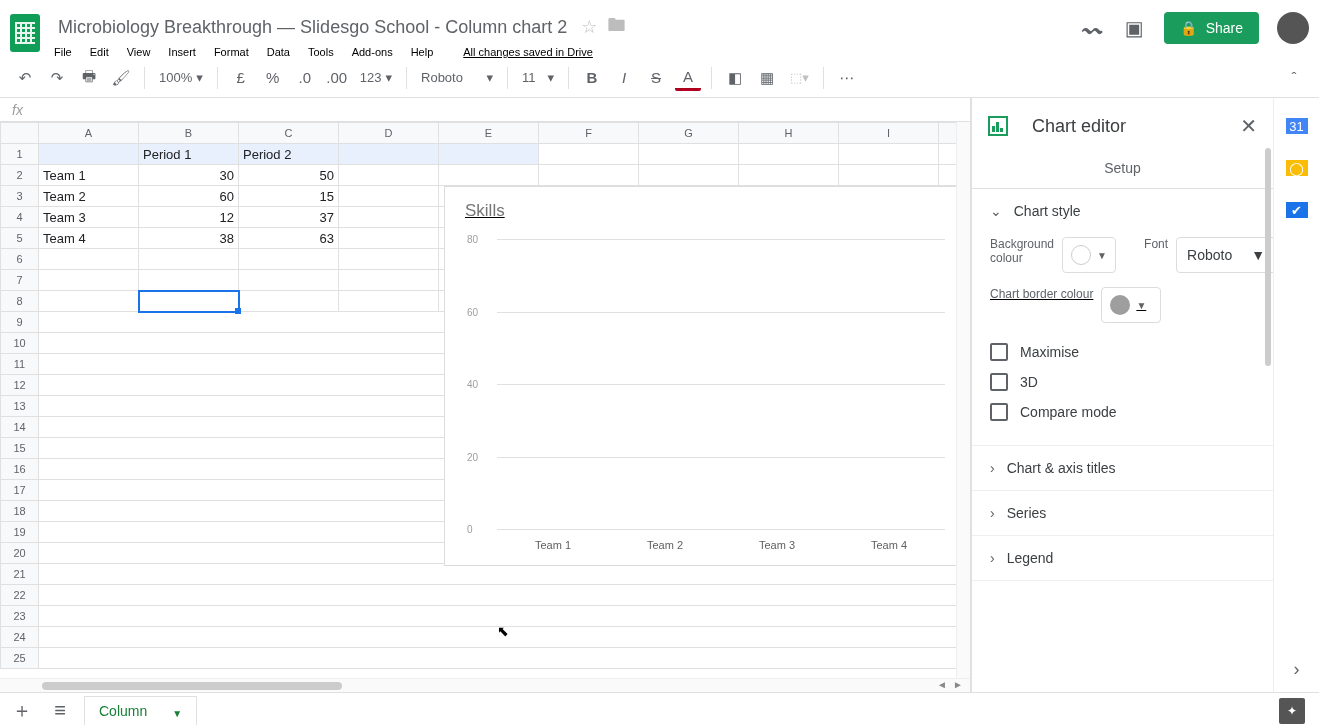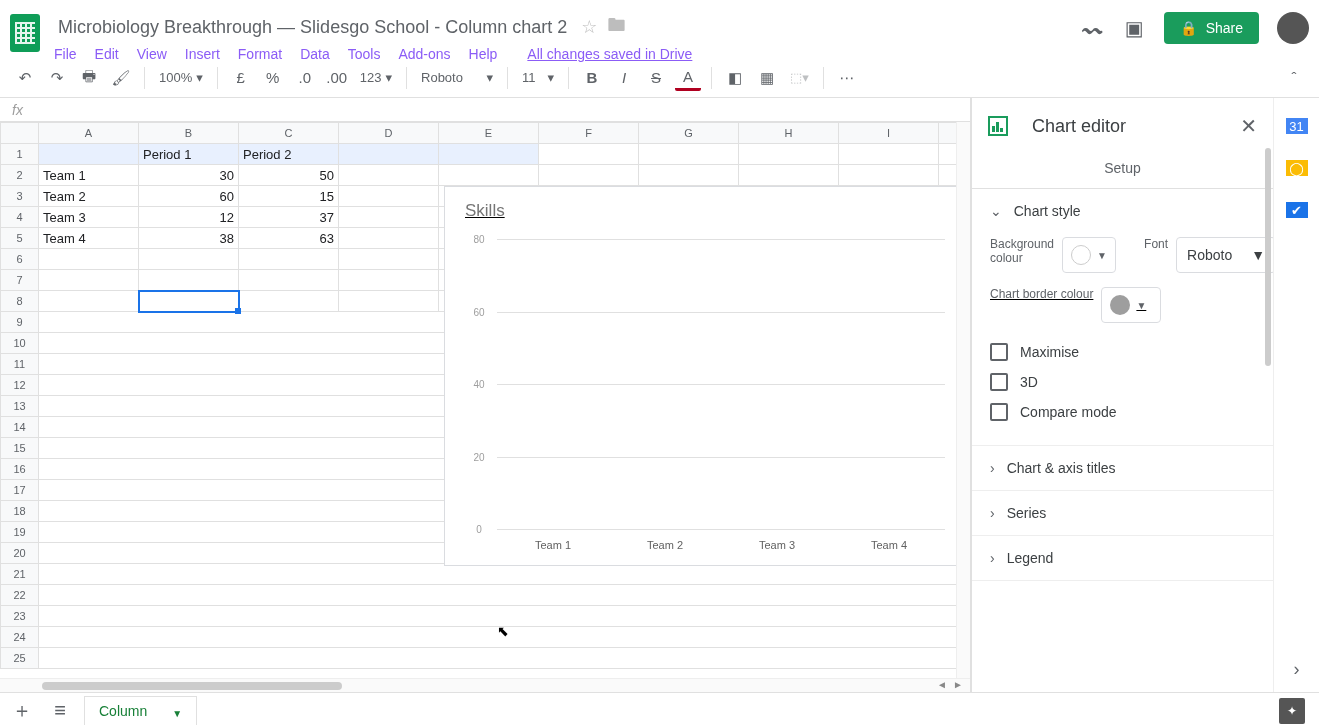--- a/index.html
+++ b/index.html
@@ -9,21 +9,21 @@
   .titlebar { display: flex; align-items: flex-start; padding: 12px 10px 0 10px; height: 58px; }
   .doc-icon { width: 30px; height: 38px; background: #0f9d58; border-radius: 3px; position: relative; margin-right: 14px; margin-top: 2px; }
   .doc-icon::after { content: ''; position: absolute; left: 5px; right: 5px; top: 8px; bottom: 8px;
     background: linear-gradient(#fff 2px, transparent 2px) 0 0/100% 5px,
                 linear-gradient(90deg,#fff 2px, transparent 2px) 0 0/5px 100%; opacity:.9; }
   .title-col { display: flex; flex-direction: column; }
   .title-row { display: flex; align-items: center; gap: 10px; }
   .doc-title { font-size: 18px; color: #5f6368; padding: 2px 4px; }
   .star-icon, .folder-icon { color: #bdbdbd; font-size: 18px; }
   .menubar { display: flex; gap: 18px; margin-top: 4px; align-items: center; }
-  .menubar span { font-size: 14px; color: #8b5cf6; cursor: default; }
+  .menubar span { font-size: 11px; color: #000000; cursor: default; }
   .saved-link { text-decoration: underline; color: #5f6368; margin-left: 12px; }
 
   .header-right { margin-left: auto; display: flex; align-items: center; gap: 18px; }
   .hicon { width: 24px; height: 24px; display: flex; align-items: center; justify-content: center; color: #5f6368; font-size: 20px; }
   .share-btn { background: #1a9c5c; color: #fff; border-radius: 4px; padding: 8px 16px; display: flex; align-items: center; gap: 8px; font-size: 14px; font-weight: 500; }
   .avatar { width: 32px; height: 32px; border-radius: 50%; background: #555; }
 
   
   .toolbar { height: 40px; border-bottom: 1px solid #e0e0e0; display: flex; align-items: center; padding: 0 12px; gap: 6px; }
   .tool { width: 26px; height: 26px; display: flex; align-items: center; justify-content: center; color: #5f6368; font-size: 15px; border-radius: 2px; }
@@ -47,21 +47,21 @@
   .sel-range { background: #e8f0fe; }
   .active-cell { outline: 2px solid #1a73e8; outline-offset: -1px; position: relative; }
   .active-cell::after { content:''; position:absolute; right:-3px; bottom:-3px; width:6px; height:6px; background:#1a73e8;}
   .num { text-align: right; }
 
   
   .chart-box { position: absolute; left: 444px; top: 64px; width: 514px; height: 380px; background: #fff; border: 1px solid #dadce0; text-decoration: underline; }
   .chart-title { padding: 14px 0 0 20px; font-size: 17px; color: #757575; }
   .plot { position: absolute; left: 52px; top: 52px; right: 12px; bottom: 36px; }
   .plot .grid-line { position: absolute; left: 0; right: 0; border-top: 1px solid #e0e0e0; }
-  .plot .tick { position: absolute; left: -30px; width: 24px; text-align: center; font-size: 10px; color: #9e9e9e; transform: translateY(-50%); }
+  .plot .tick { position: absolute; left: -30px; width: 24px; text-align: left; font-size: 10px; color: #9e9e9e; transform: translateY(-50%); }
   .bars { position: absolute; left: 0; right: 0; bottom: 0; top: 0; display: flex; justify-content: space-around; align-items: flex-end; }
   .group { display: flex; align-items: flex-end; gap: 6px; }
   .bar { width: 36px; }
   .s1 { background: #4a0a0a; }
   .s2 { background: #c9463d; }
   .xcat { position: absolute; bottom: -22px; width: 100%; display: flex; justify-content: space-around; font-size: 11px; color: #616161; }
 
   
   .vscroll { position: absolute; right: 0; top: 0; width: 14px; background: #fafafa; border-left:1px solid #eee; height: 100%; }
   .hscroll-wrap { height: 14px; position: relative; background:#fafafa; border-top:1px solid #eee;}

